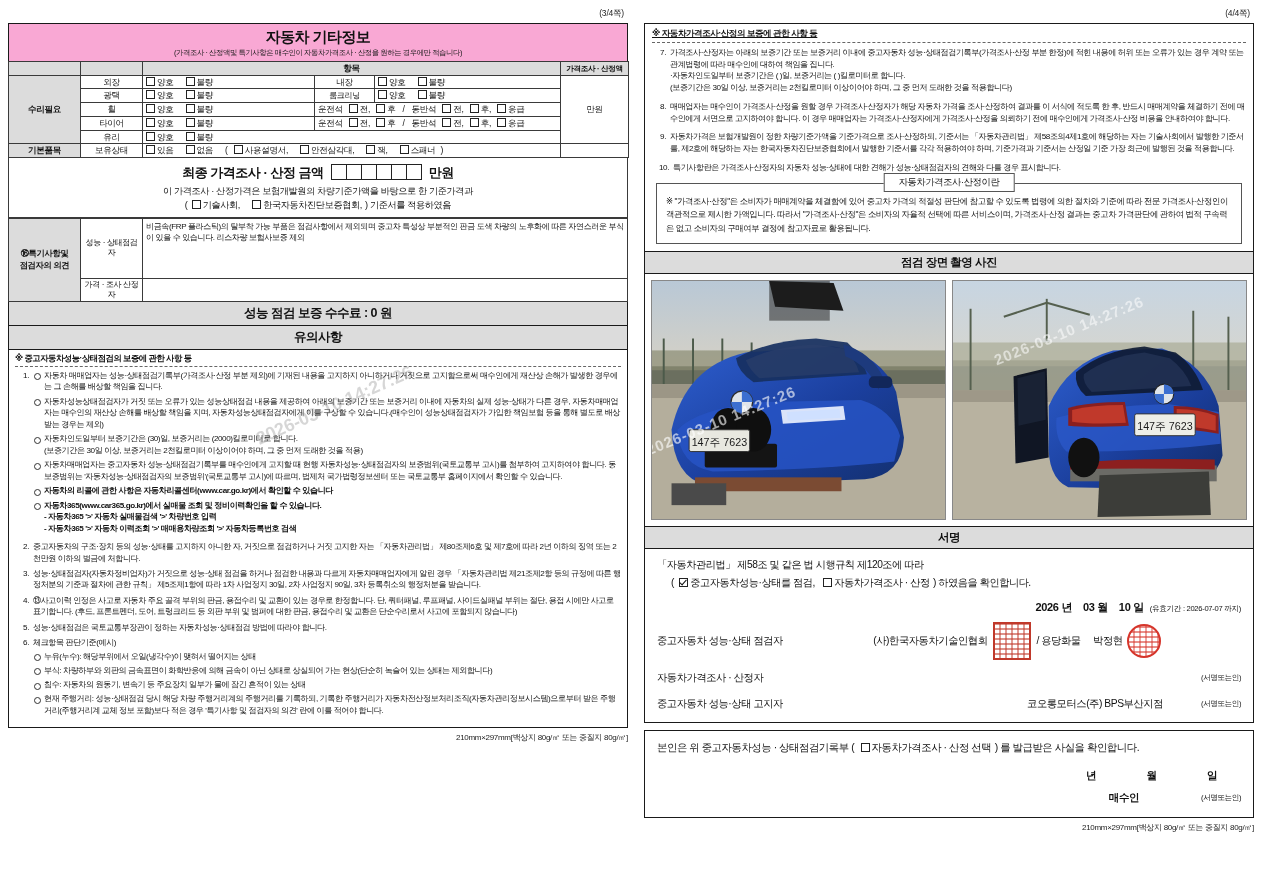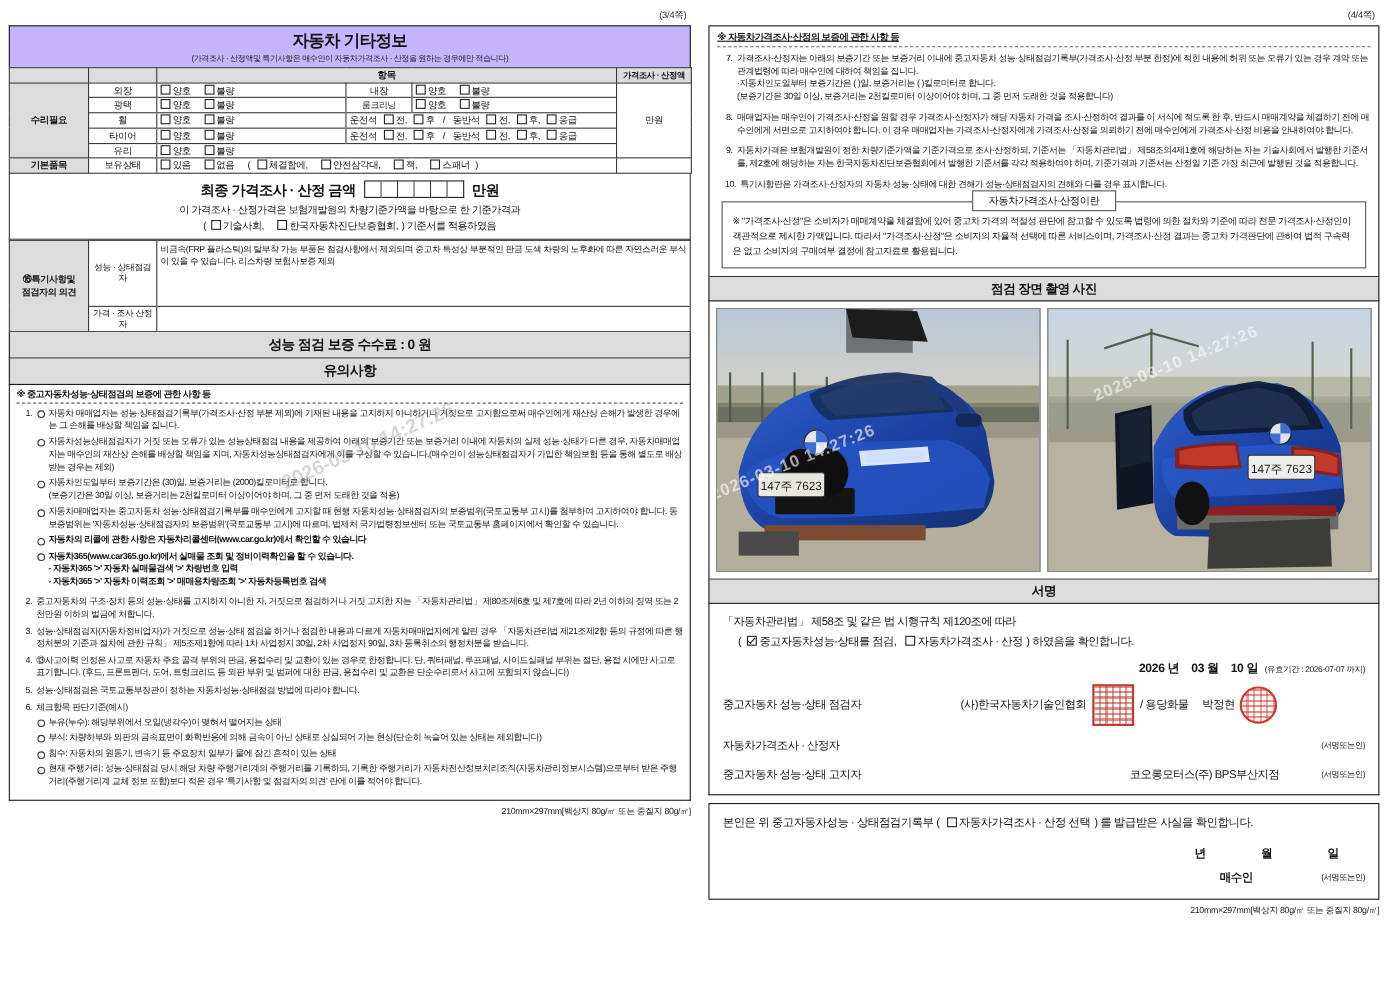--- a/index.html
+++ b/index.html
@@ -35,21 +35,21 @@
     letter-spacing:-.35px;
   }
   .gray{background:#dcdcdc;}
   .ctr{text-align:center;}
   .bold{font-weight:bold;}
   .dashed-b{border-bottom:1px dashed #555 !important;}
   .dashed-r{border-right:1px dashed #555 !important;}
 
   
   .banner{
-    background:#c4b5fd;border:1.4px solid #1a1a1a;border-bottom:none;
+    background:#f9a8d4;border:1.4px solid #1a1a1a;border-bottom:none;
     text-align:center;padding:4px 2px 3px;
   }
   .banner h1{
     margin:0;font-size:15px;font-weight:bold;letter-spacing:-.6px;
   }
   .banner .sub{
     margin-top:1px;font-size:7.4px;letter-spacing:-.45px;color:#1a1a1a;
   }
   .sectionbar{
     background:#dcdcdc;border:1.2px solid #1a1a1a;
@@ -300,21 +300,21 @@
         </td>
       </tr>
 
       <tr>
         <td class="gray ctr bold">기본품목</td>
         <td class="ctr dashed-r">보유상태</td>
         <td colspan="3" style="white-space:nowrap">
           <span class="cbwrap"><span class="cb"></span><span>있음</span></span>
           <span class="cbwrap"><span class="cb"></span><span>없음</span></span>
           <span>(</span>
-          <span class="cbwrap" style="margin-left:4px"><span class="cb"></span><span>체결함에,</span></span>
+          <span class="cbwrap" style="margin-left:4px"><span class="cb"></span><span>사용설명서,</span></span>
           <span class="cbwrap"><span class="cb"></span><span>안전삼각대,</span></span>
           <span class="cbwrap"><span class="cb"></span><span>잭,</span></span>
           <span class="cbwrap" style="margin-right:3px"><span class="cb"></span><span>스패너</span></span>
           <span>)</span>
         </td>
         <td></td>
       </tr>
     </tbody>
       </table>
 

